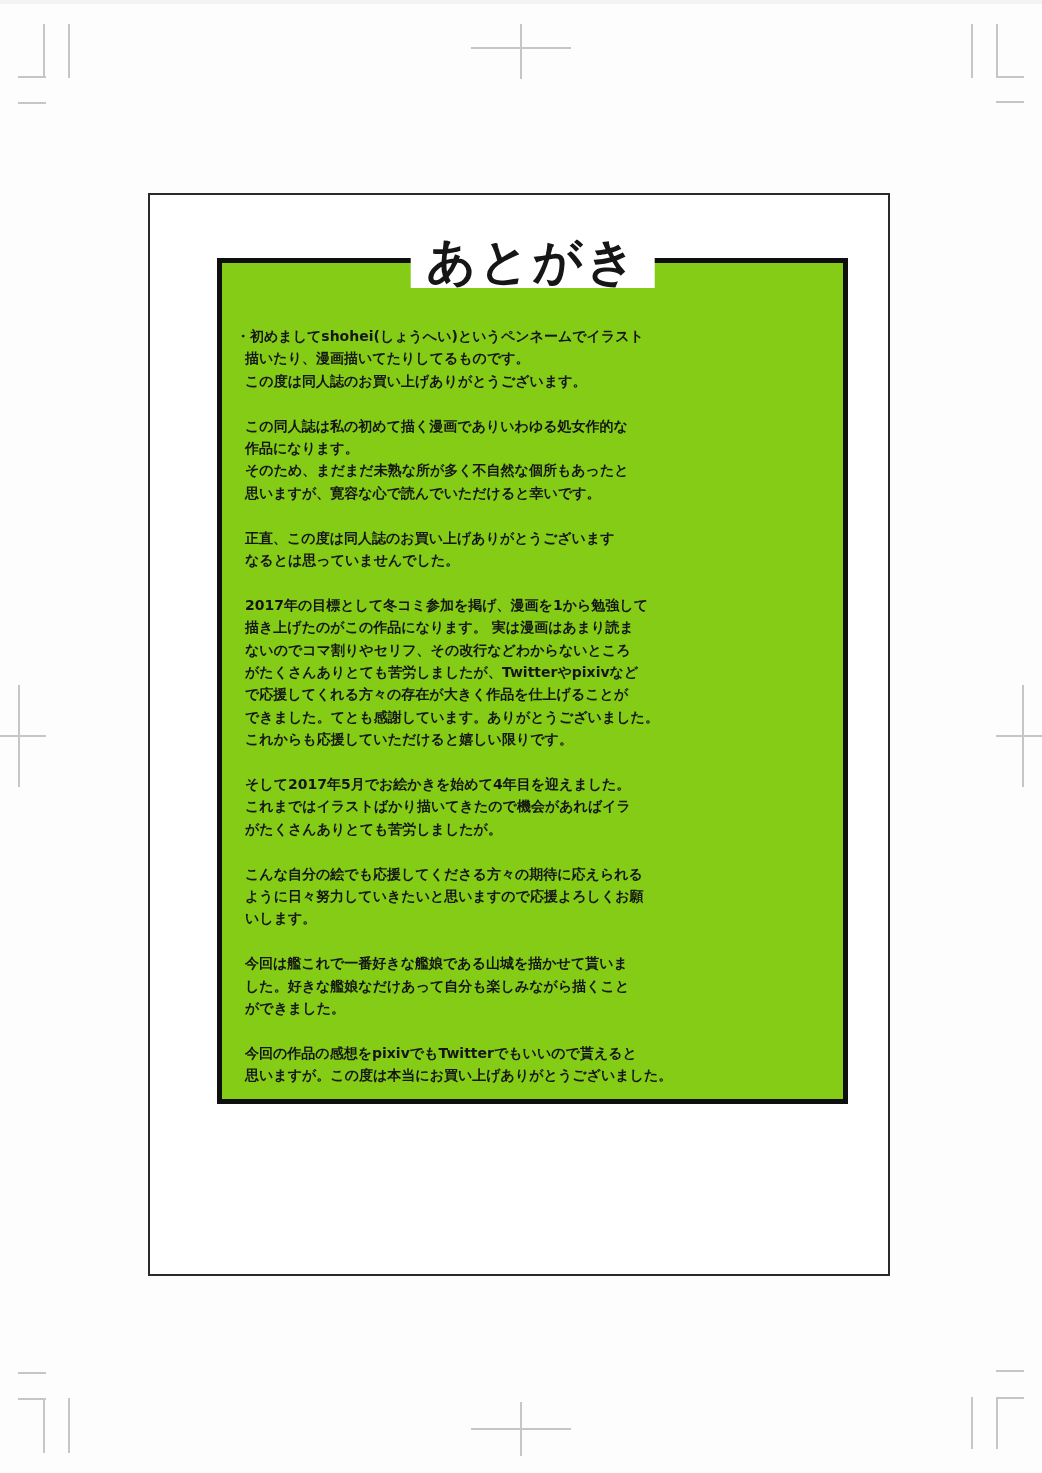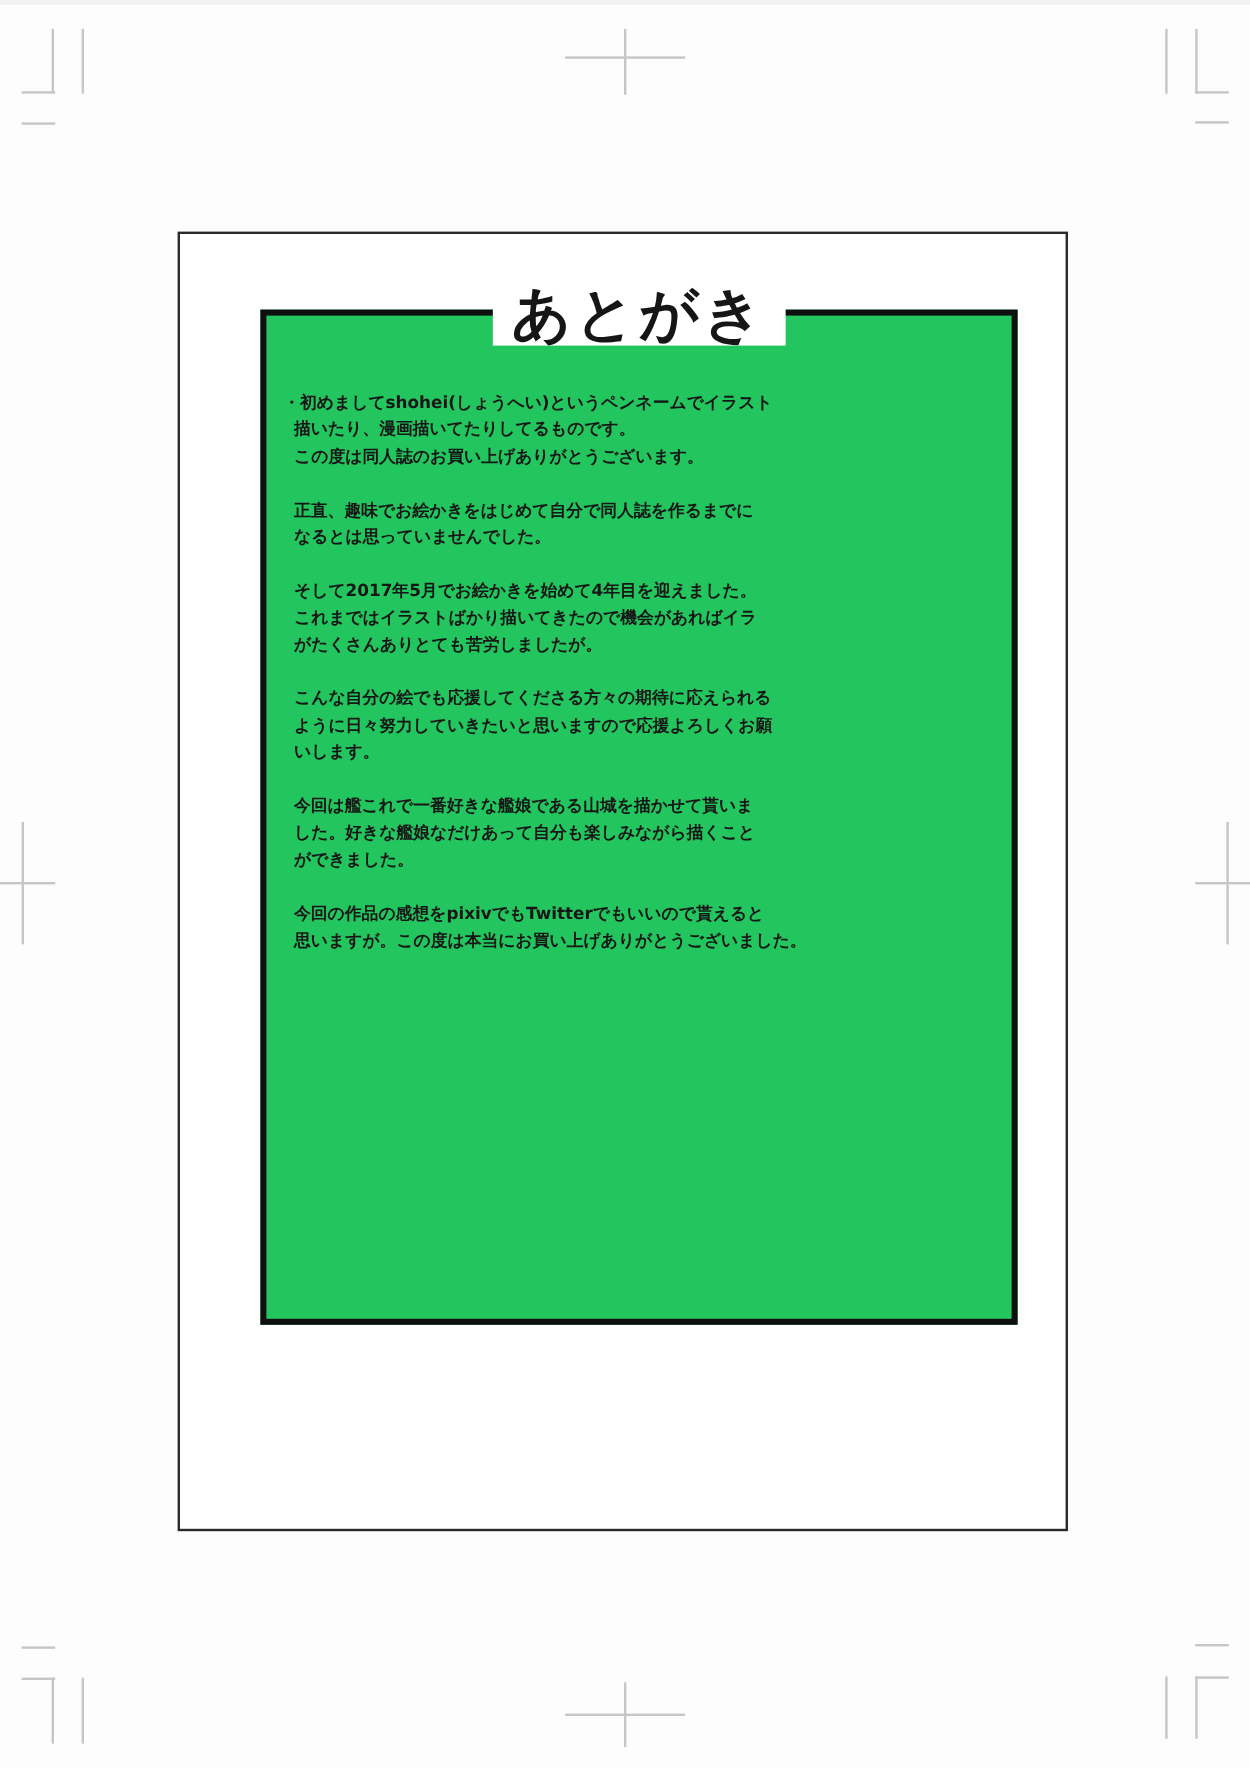--- a/index.html
+++ b/index.html
@@ -27,21 +27,21 @@
     width: 742px; height: 1083px;
     background: #ffffff;
     border: 2px solid var(--sheet-border, #2a2a2a);
   }
   
   .afterword-box {
     position: absolute;
     left: 67px; top: 63px;
     width: 631px; height: 846px;
     border: 5px solid var(--box-border, #0f0f0f);
-    background: #22c55e;
+    background: #84cc16;
   }
   .afterword-title {
     position: absolute;
     top: -27px;
     left: 50%;
     transform: translateX(-50%);
     background: #ffffff;
     padding: 0 16px;
     font-size: 49px;
     line-height: 52px;
@@ -104,22 +104,33 @@
 <div class="tm v" style="left:996px;top:1397px;height:52px;"></div>
 <div class="tm v" style="left:971px;top:1397px;height:52px;"></div>
 
 <div class="sheet">
   <div class="afterword-box">
     <div class="afterword-title">あとがき</div>
     <div class="afterword-content">
       <p class="hanging">・初めましてshohei(しょうへい)というペンネームでイラスト
 描いたり、漫画描いてたりしてるものです。
 この度は同人誌のお買い上げありがとうございます。</p>
-      <p>正直、趣味でお絵かきをはじめて自分で同人誌を作るまでに
+      <p>この同人誌は私の初めて描く漫画でありいわゆる処女作的な
+作品になります。
+そのため、まだまだ未熟な所が多く不自然な個所もあったと
+思いますが、寛容な心で読んでいただけると幸いです。</p>
+      <p>正直、この度は同人誌のお買い上げありがとうございます
 なるとは思っていませんでした。</p>
+      <p>2017年の目標として冬コミ参加を掲げ、漫画を1から勉強して
+描き上げたのがこの作品になります。 実は漫画はあまり読ま
+ないのでコマ割りやセリフ、その改行などわからないところ
+がたくさんありとても苦労しましたが、Twitterやpixivなど
+で応援してくれる方々の存在が大きく作品を仕上げることが
+できました。てとも感謝しています。ありがとうございました。
+これからも応援していただけると嬉しい限りです。</p>
       <p>そして2017年5月でお絵かきを始めて4年目を迎えました。
 これまではイラストばかり描いてきたので機会があればイラ
 がたくさんありとても苦労しましたが。</p>
       <p>こんな自分の絵でも応援してくださる方々の期待に応えられる
 ように日々努力していきたいと思いますので応援よろしくお願
 いします。</p>
       <p>今回は艦これで一番好きな艦娘である山城を描かせて貰いま
 した。好きな艦娘なだけあって自分も楽しみながら描くこと
 ができました。</p>
       <p>今回の作品の感想をpixivでもTwitterでもいいので貰えると

